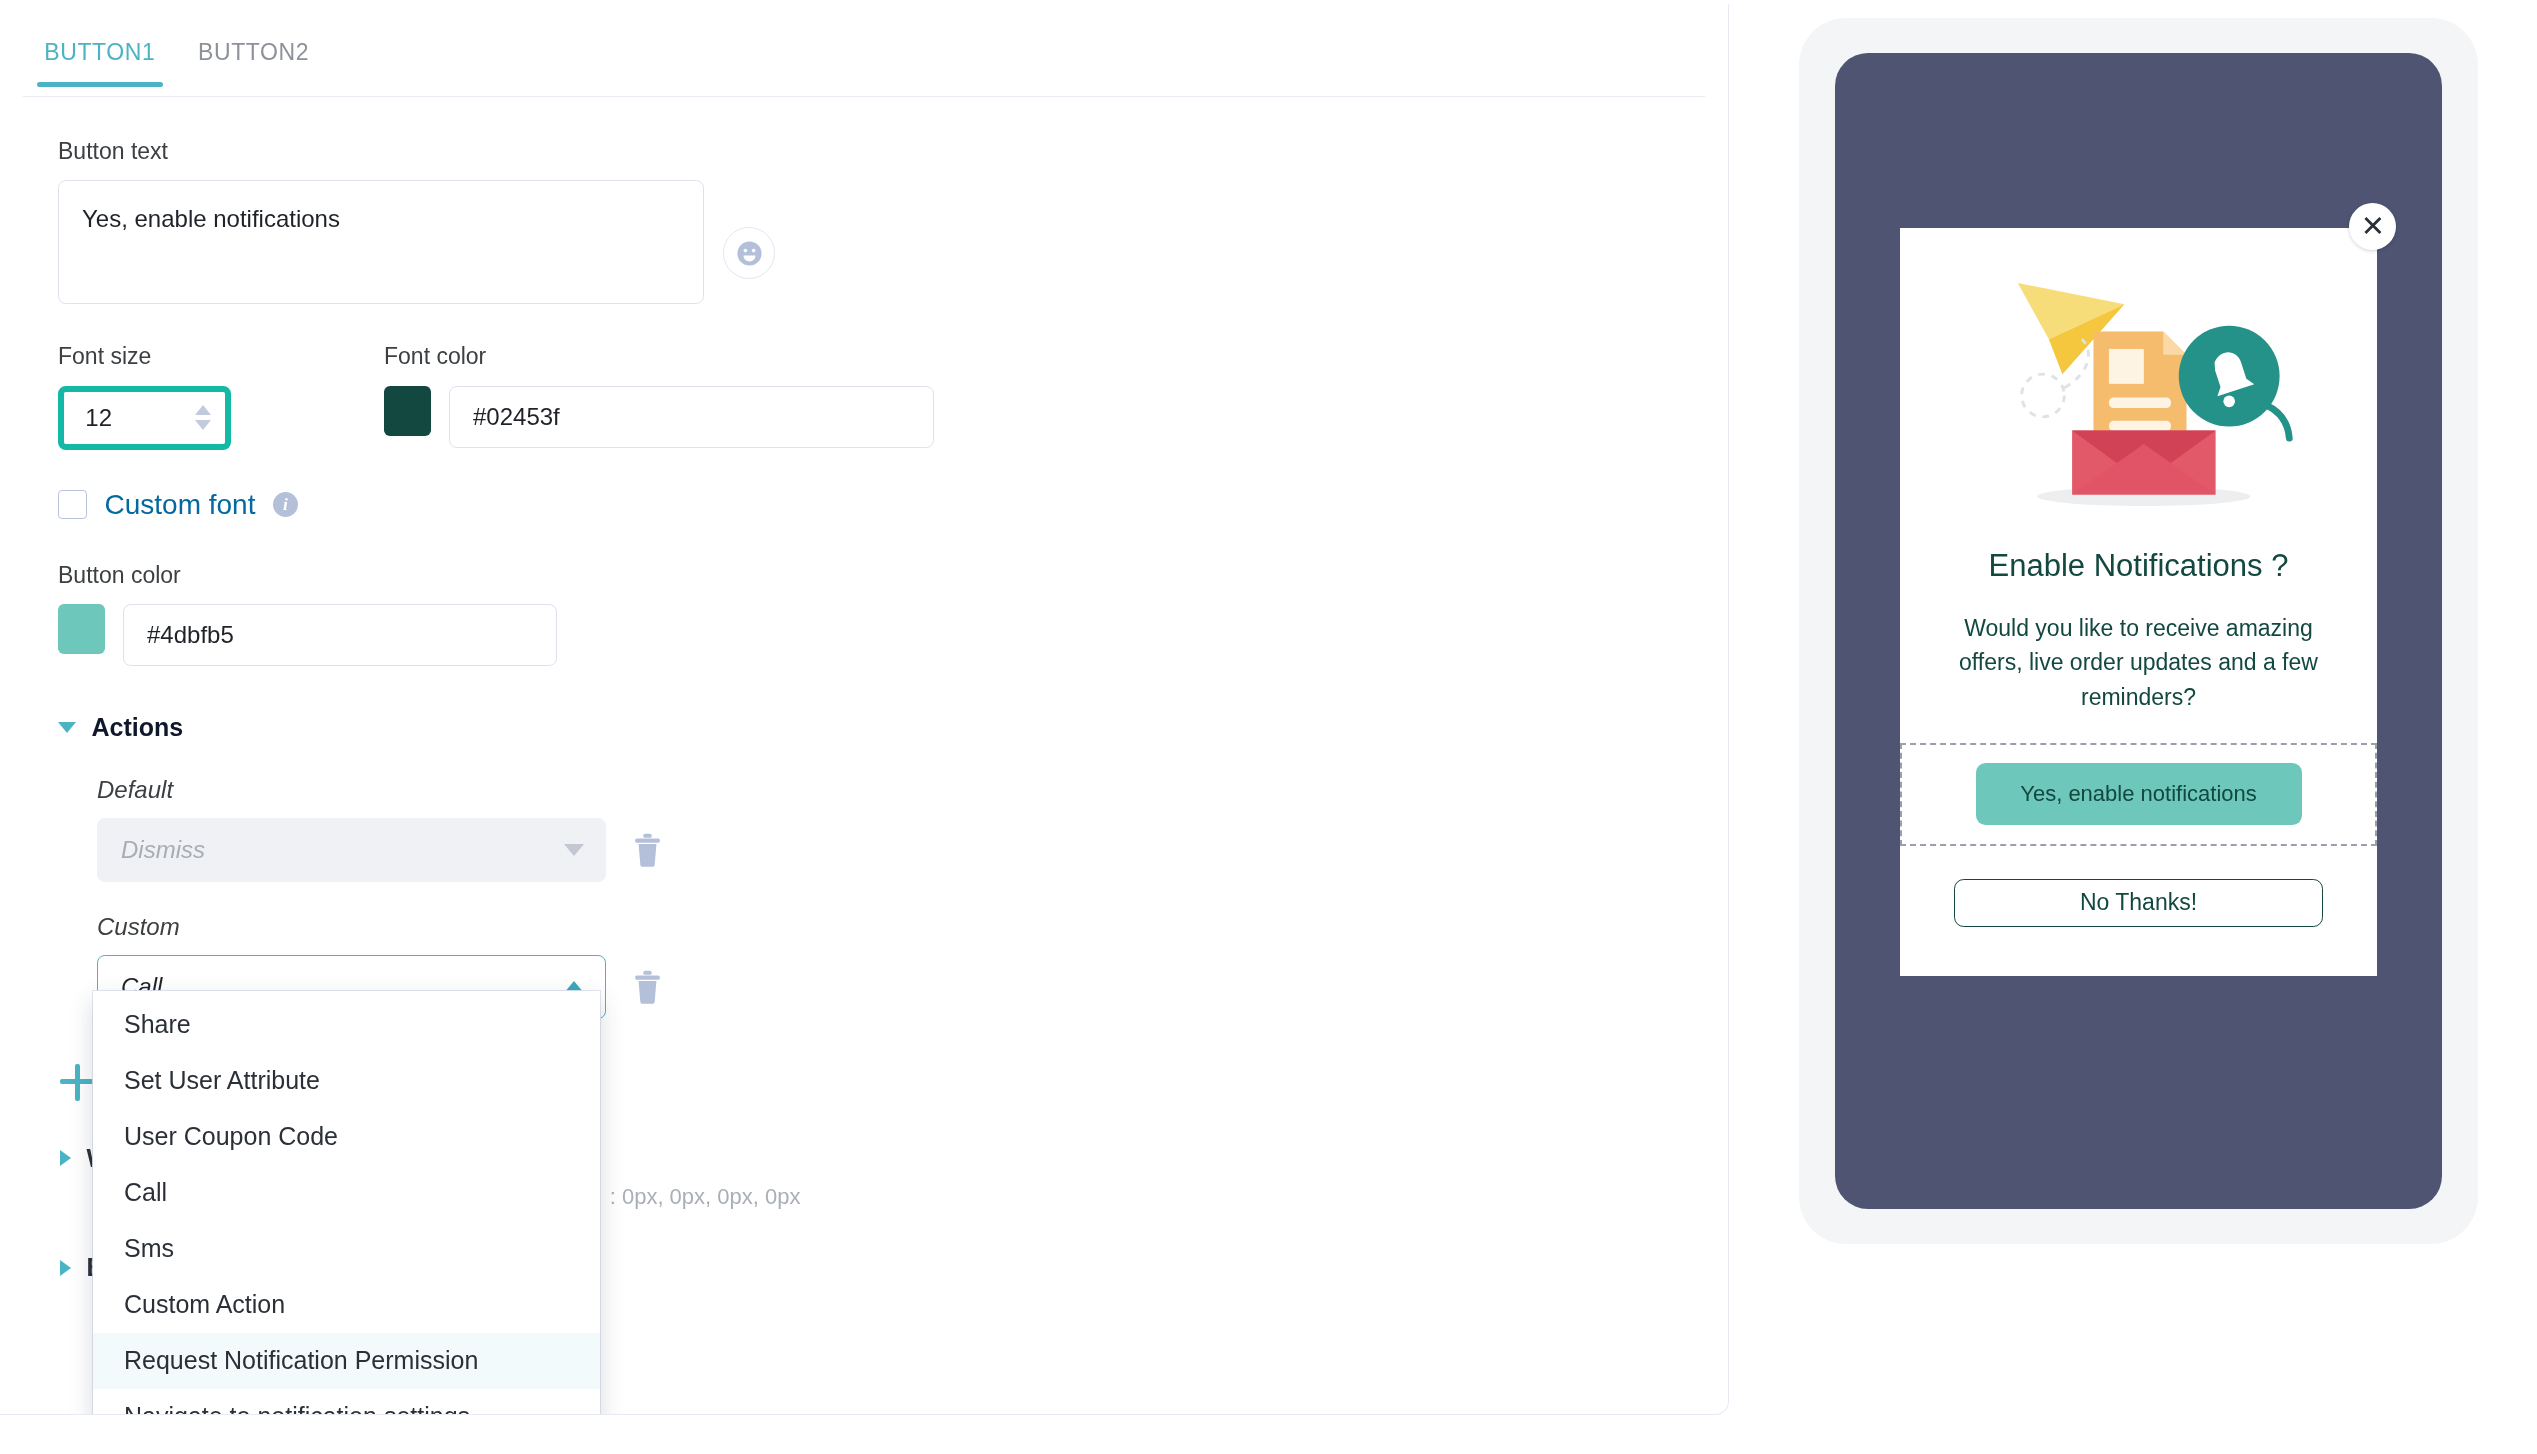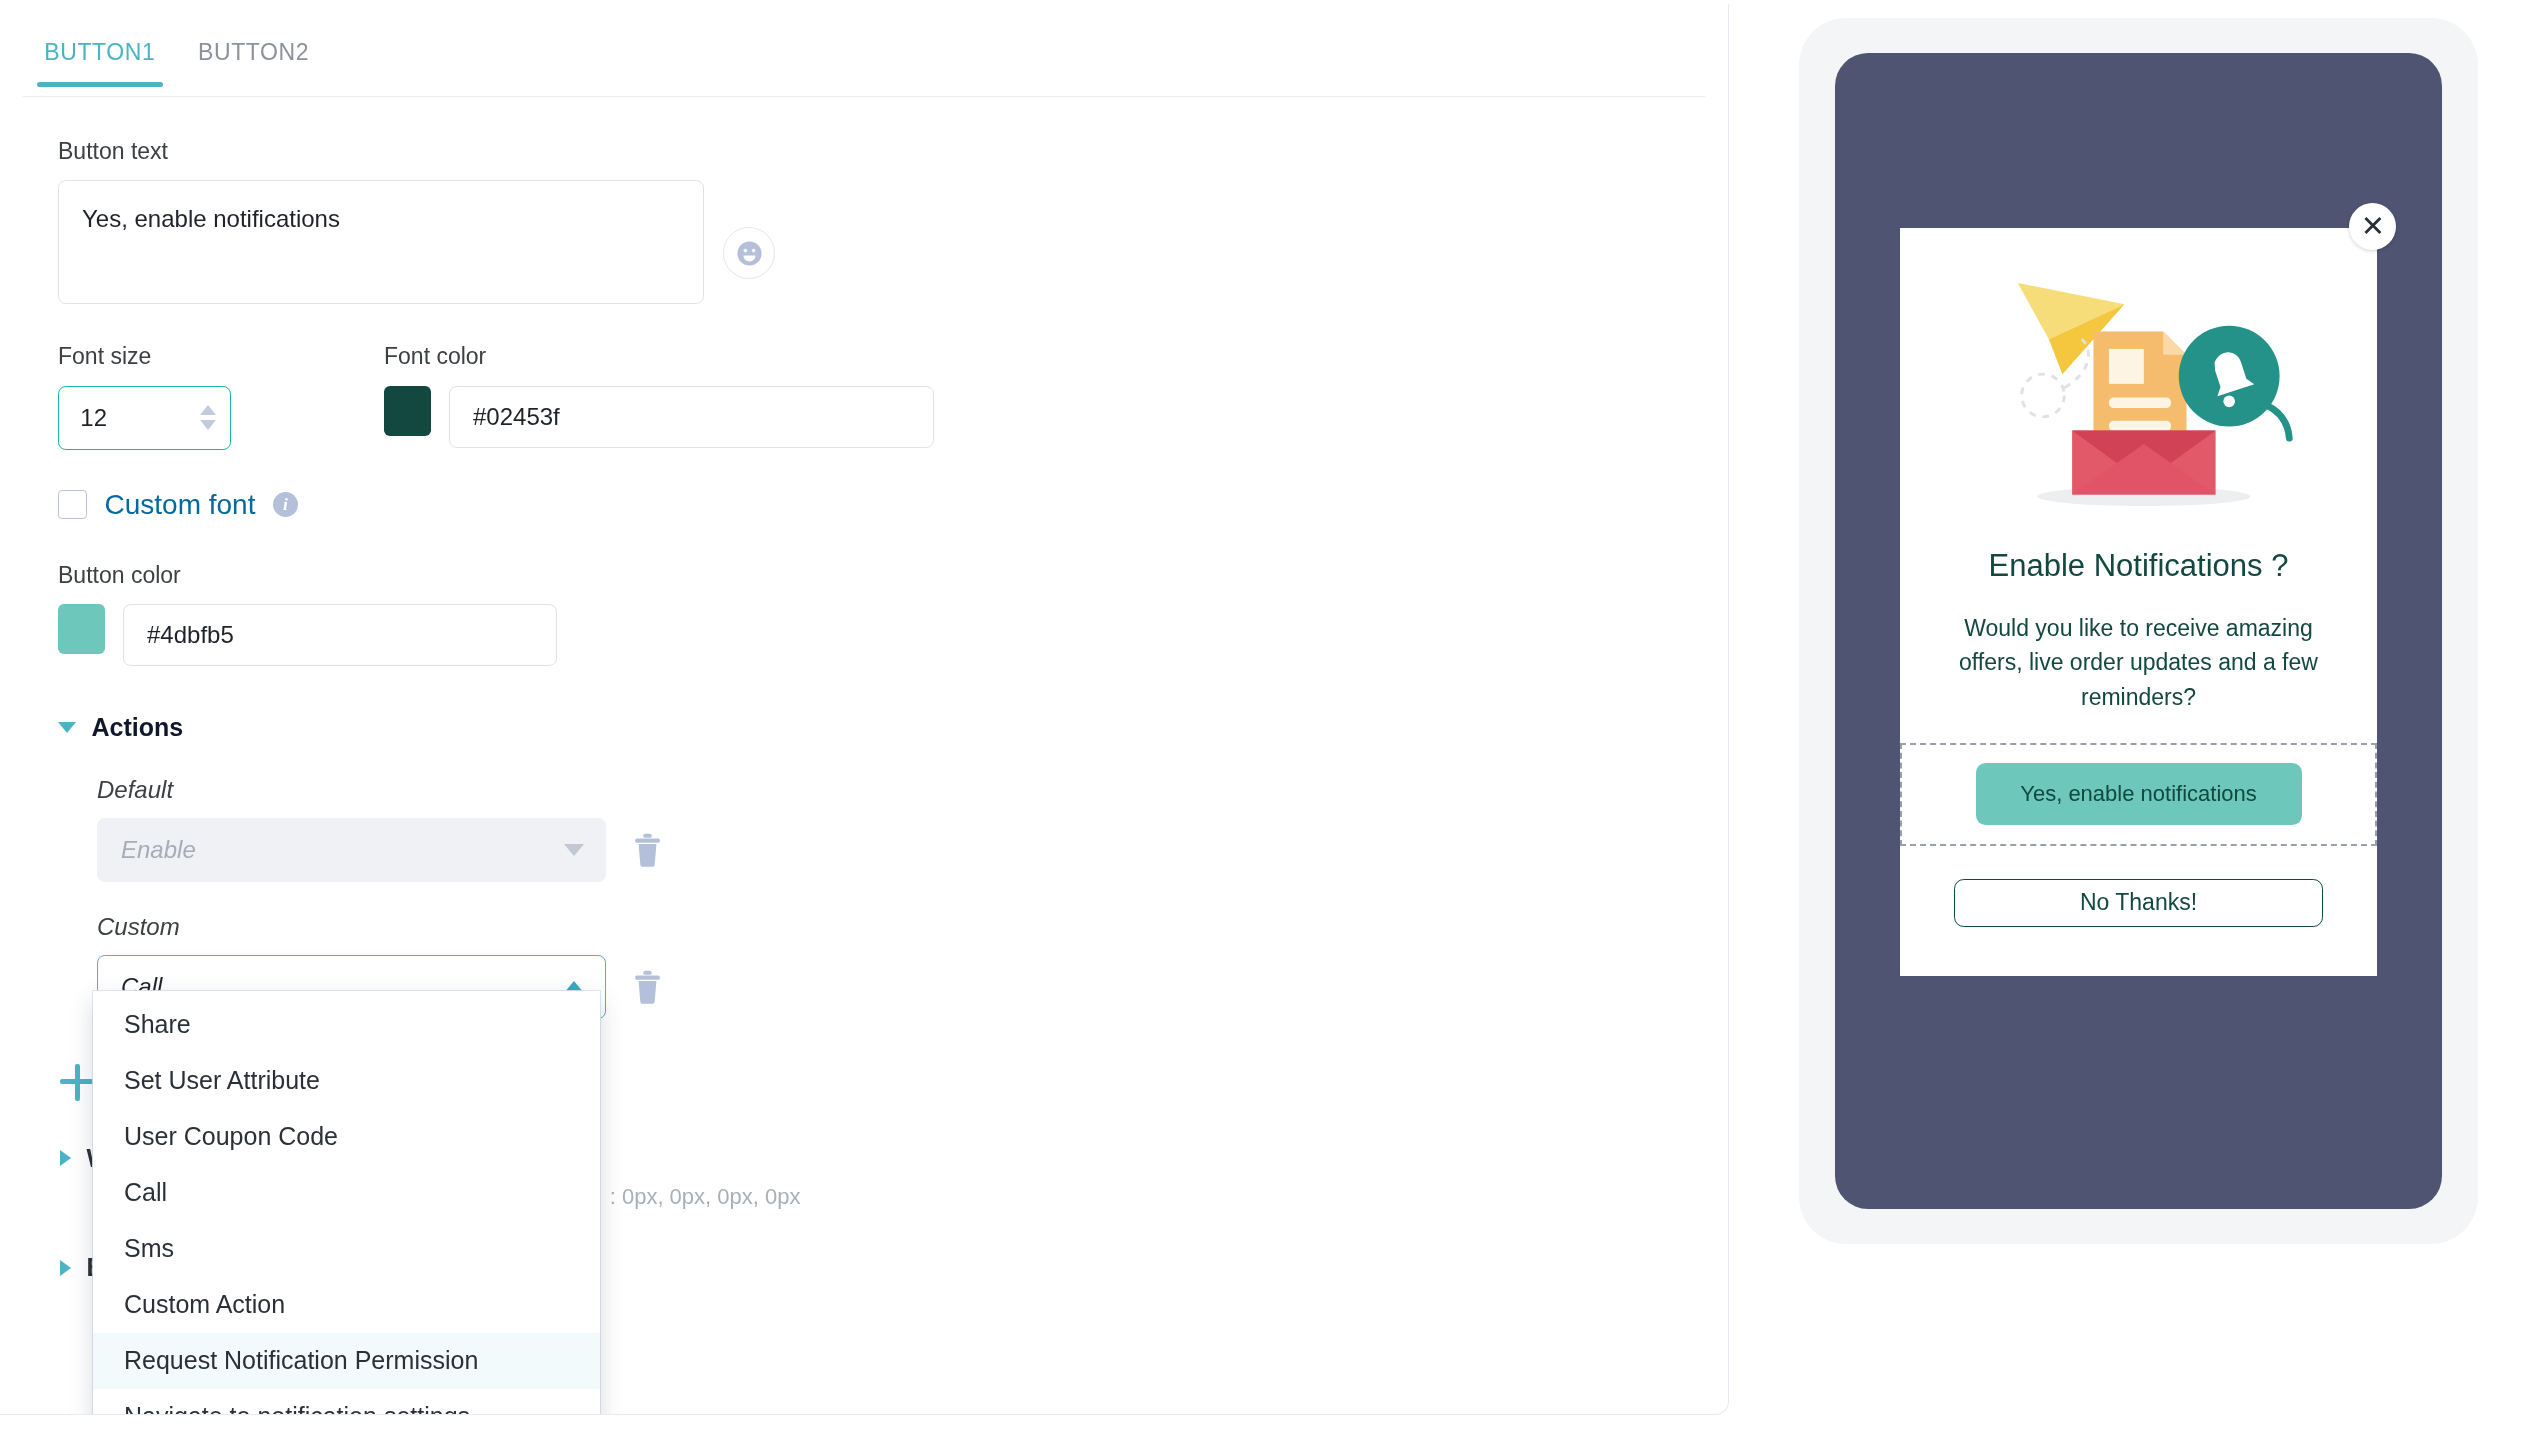--- a/index.html
+++ b/index.html
@@ -54,21 +54,21 @@
     border-radius: 50%; border: 1px solid #e1e6f2; background: #fff;
     display: flex; align-items: center; justify-content: center; cursor: pointer;
     flex: none;
   }
 
   .row { display: flex; gap: 0; margin-top: 39px; }
   .col-fontsize { width: 326px; }
   .col-fontcolor { flex: 1; }
 
   .stepper {
-    width: 173px; height: 64px; border: 1px solid #14b8a6; border-radius: 7.8px;
+    width: 173px; height: 64px; border: 6px solid #14b8a6; border-radius: 7.8px;
     background: #fff; display: flex; align-items: center; padding: 0 13.6px 0 21.3px;
   }
   .stepper input {
     flex: 1; border: none; outline: none; font-size: 24px; color: #1f2329;
     font-family: inherit; background: transparent; width: 100%;
   }
   .spin { display: flex; flex-direction: column; gap: 4.9px; cursor: pointer; }
   .spin .up, .spin .dn {
     width: 0; height: 0; border-left: 8.7px solid transparent; border-right: 8.7px solid transparent;
   }
@@ -263,21 +263,21 @@
 
       <div class="actions-head">
         <span class="caret-down"></span>
         <span class="actions-title">Actions</span>
       </div>
 
       <div class="actions-body">
         <label class="sub-label">Default</label>
         <div class="select-row">
           <div class="select disabled">
-            <span class="val">Enable</span>
+            <span class="val">Dismiss</span>
             <span class="sel-caret-dn"></span>
           </div>
           <svg class="trash" viewBox="0 0 24 28">
             <rect x="3" y="6" width="18" height="3" rx="1.2" fill="#b4c0d9"></rect>
             <rect x="9" y="2.5" width="6" height="3" rx="1.2" fill="#b4c0d9"></rect>
             <path d="M5.5 10h13l-1.3 15.2a1.6 1.6 0 0 1-1.6 1.4H8.4a1.6 1.6 0 0 1-1.6-1.4z" fill="#b4c0d9"></path>
           </svg>
         </div>
 
         <label class="sub-label" style="margin-top:31px">Custom</label>

